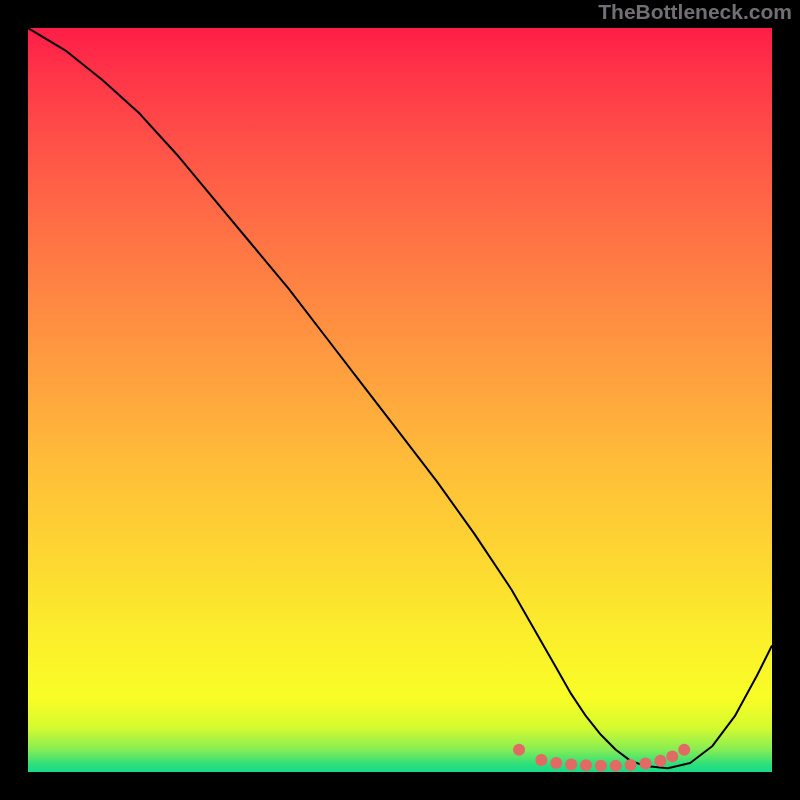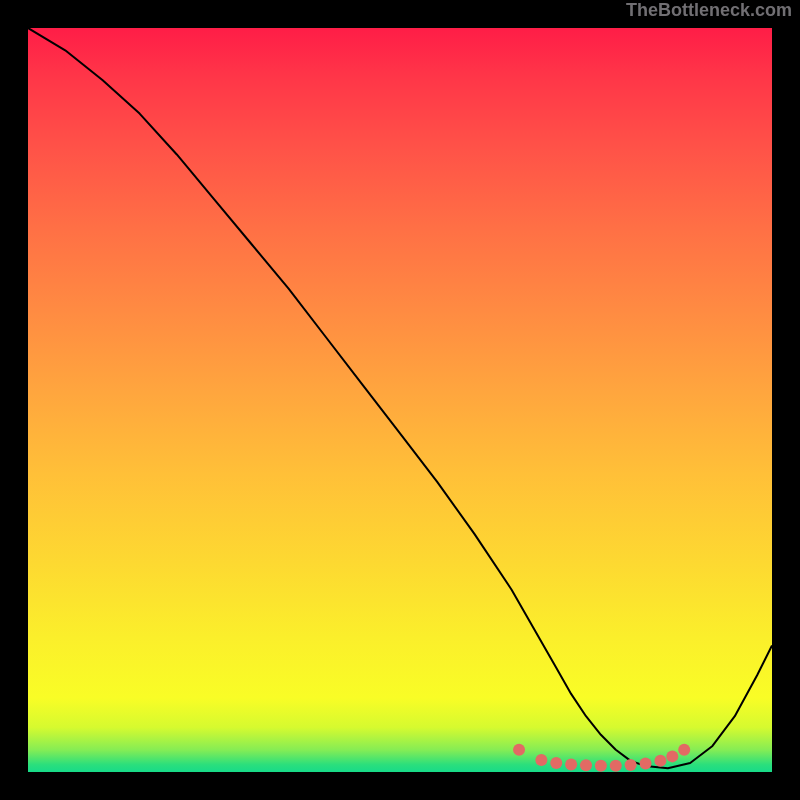--- a/index.html
+++ b/index.html
@@ -9,21 +9,21 @@
     width: 800px;
     height: 800px;
     background: #000;
   }
   .watermark {
     position: absolute;
     top: 0;
     right: 8px;
     color: #716f73;
     font-family: Arial, Helvetica, sans-serif;
-    font-size: 18px;
+    font-size: 21px;
     font-weight: bold;
     z-index: 10;
   }
   .plot-area {
     position: absolute;
     left: 28px;
     top: 28px;
     width: 744px;
     height: 744px;
   }

